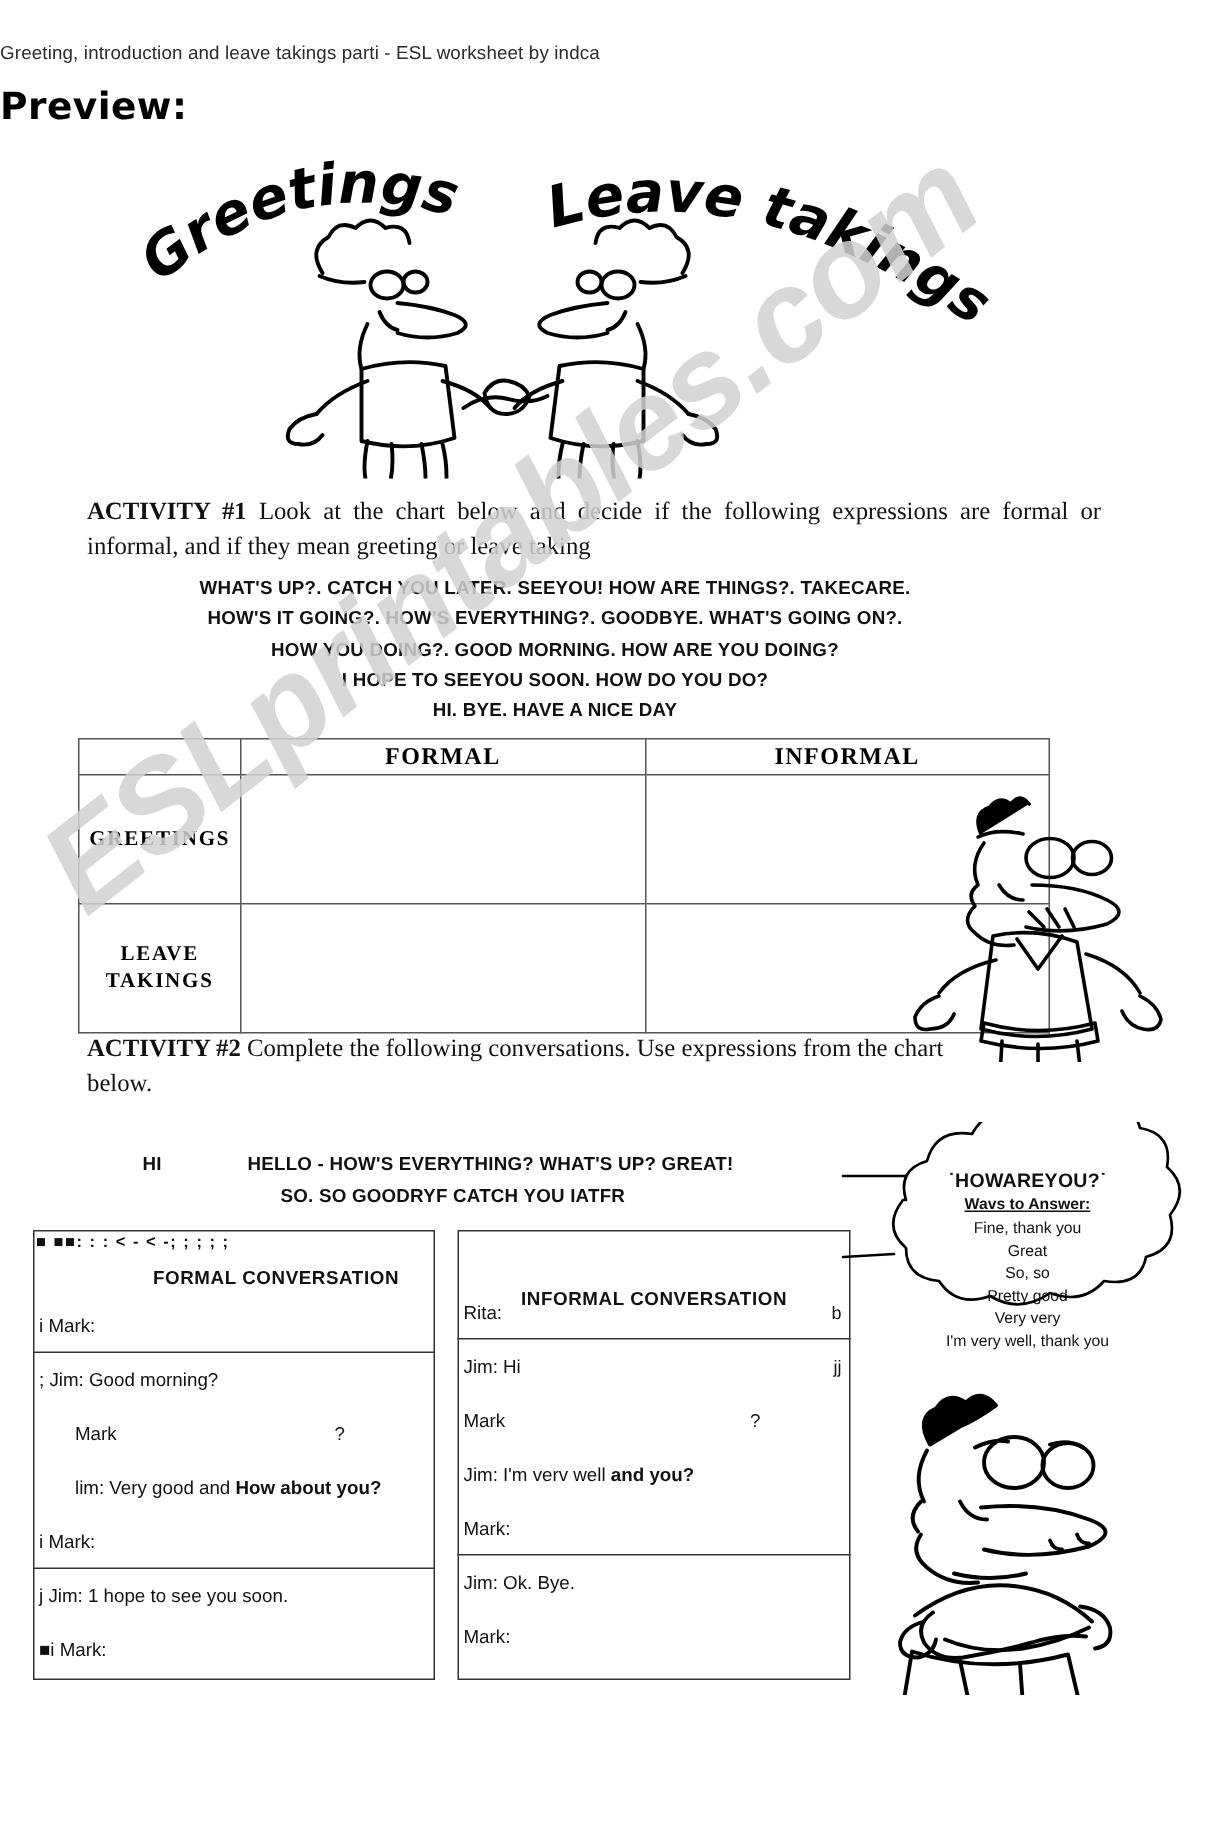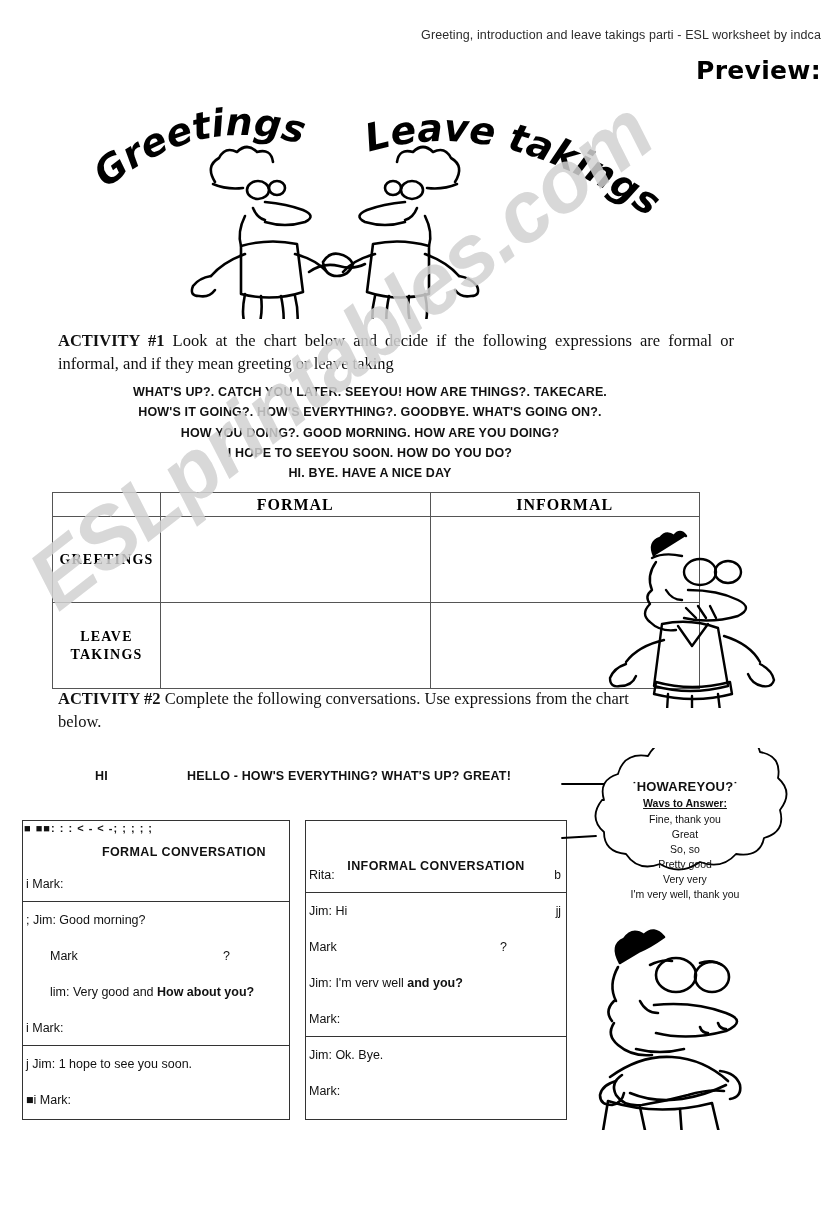--- a/index.html
+++ b/index.html
@@ -35,21 +35,21 @@
     transform: rotate(-38deg);
     transform-origin: left center;
     opacity: .85;
   }
 
   
   #page-header {
     position: absolute;
     left: 0; top: 28px;
     width: 821px;
-    text-align: right;
+    text-align: left;
   }
   #header-source {
     font-family: "Liberation Sans", sans-serif;
     font-size: 12.5px;
     color: #2b2b2b;
     letter-spacing: .1px;
   }
   #preview-title {
     margin-top: 14px;
     font-family: "DejaVu Sans", sans-serif;
@@ -150,21 +150,21 @@
     position: absolute;
     left: 95px; top: 766px;
     width: 470px;
     font-family: "Liberation Sans", sans-serif;
     font-size: 12.5px;
     font-weight: bold;
     color: #111;
     line-height: 1.7;
     letter-spacing: .15px;
   }
-  #prompt-words .pw-hi { display: inline-block; width: 92px; }
+  #prompt-words .pw-hi { display: inline-block; width: 70px; }
   #prompt-words .pw-line2 { display: block; padding-left: 92px; }
 
   
   .conv-box {
     position: absolute;
     border: 1px solid #333;
     background: transparent;
     z-index: 2;
   }
   #formal-box  { left: 22px;  top: 820px; width: 268px; height: 300px; }
@@ -389,20 +389,21 @@
     </g>
   </svg>
 </div>
 
 <div class="activity-text" id="activity2-text">
   <span class="act-label">ACTIVITY #2</span><span> Complete the following conversations. Use expressions from the chart below.</span>
 </div>
 
 <div id="prompt-words">
   <span class="pw-hi">HI</span><span>HELLO - HOW'S EVERYTHING? WHAT'S UP? GREAT!</span>
+  <span class="pw-line2">SO. SO GOODRYF CATCH YOU IATFR</span>
 </div>
 
 <div class="conv-box" id="formal-box"></div>
 <div class="conv-box" id="informal-box"></div>
 
 <div class="conv-artifact">■ ■■: : : &lt; - &lt; -; ; ; ; ;</div>
 
 <div class="conv-heading" id="formal-heading">FORMAL CONVERSATION</div>
 <div class="conv-heading" id="informal-heading">INFORMAL CONVERSATION</div>
 

